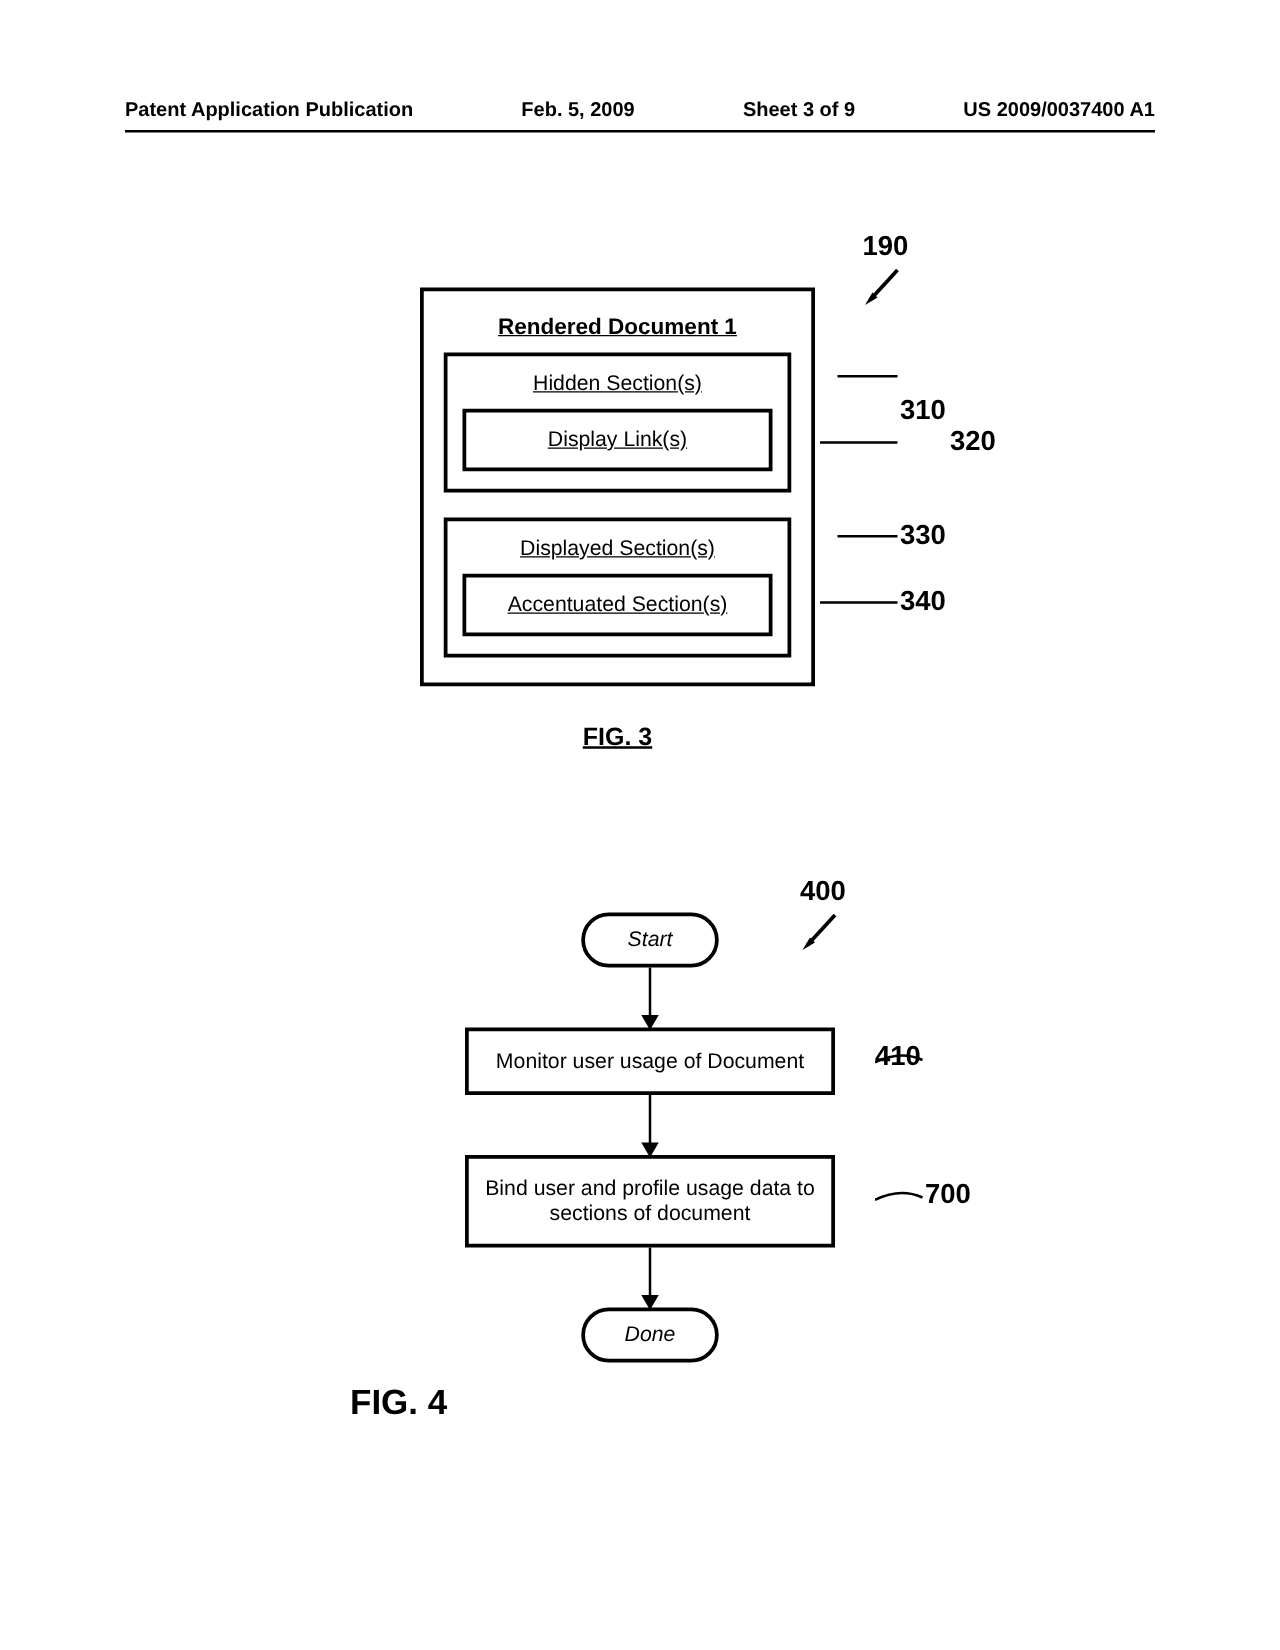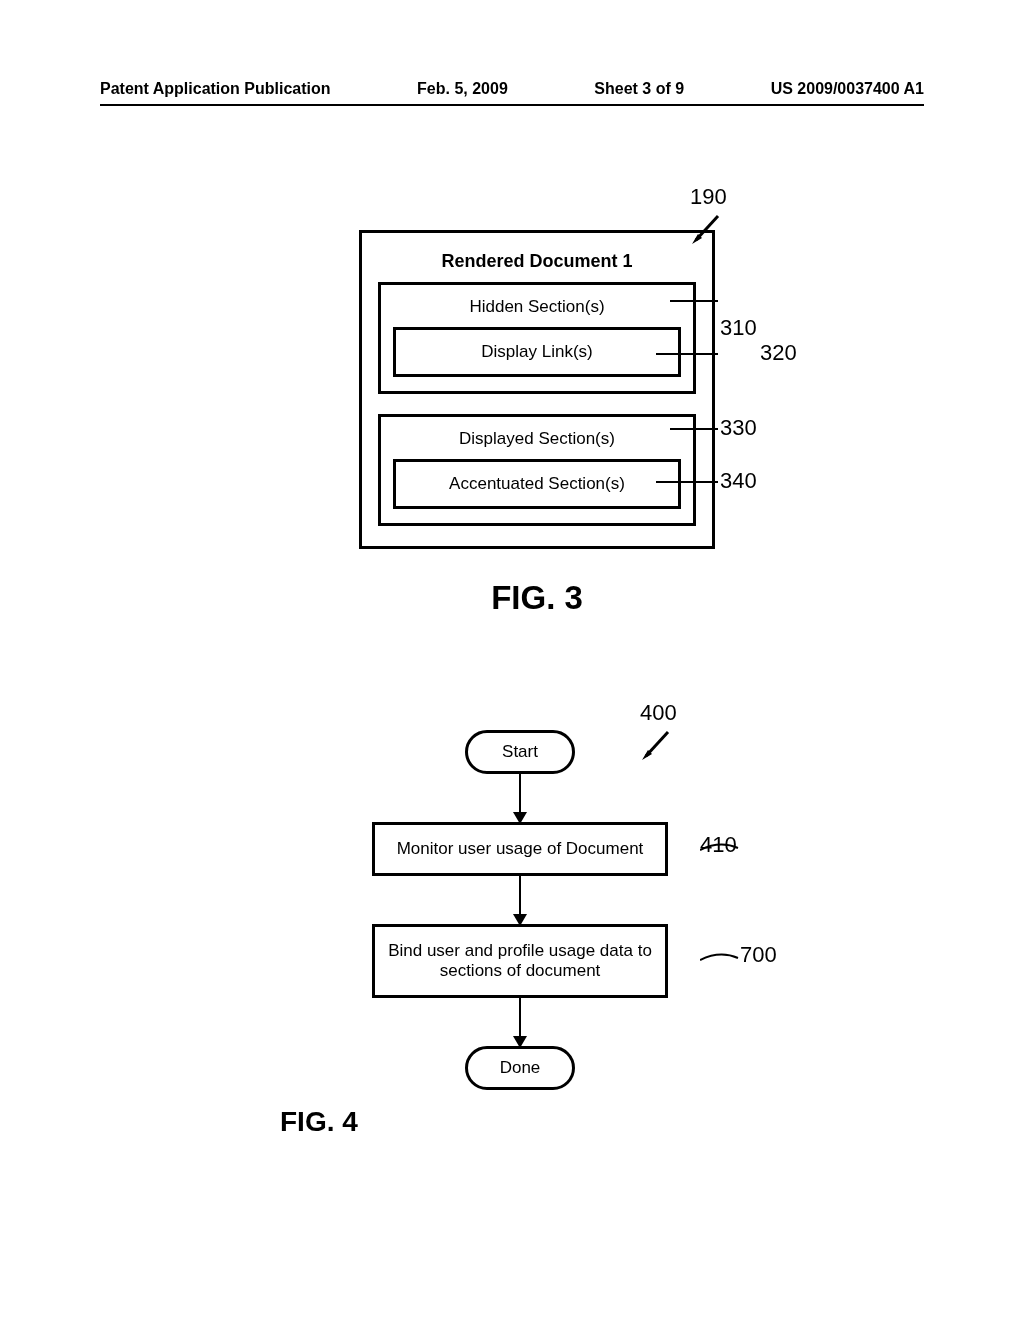--- a/index.html
+++ b/index.html
@@ -4,40 +4,40 @@
 <style>
   * { box-sizing: border-box; margin: 0; padding: 0; }
   html, body { width: 1024px; height: 1320px; background: #fff; font-family: Arial, Helvetica, sans-serif; }
   .page { position: relative; width: 1024px; height: 1320px; }
 
   .header-row { position: absolute; top: 80px; left: 100px; right: 100px; display: flex; justify-content: space-between; font-size: 16px; font-weight: bold; text-align: right; }
   .header-row span { white-space: nowrap; }
   .rule { position: absolute; top: 104px; left: 100px; right: 100px; height: 2px; background: #000; }
 
   
-  .fig3 { position: absolute; top: 230px; left: 359px; width: 356px; }
+  .fig3 { position: absolute; top: 230px; left: 336px; width: 316px; text-decoration: underline; }
   .outer-box { border: 3px solid #000; padding: 18px 16px 20px 16px; }
   .outer-title { text-align: center; font-weight: bold; font-size: 18px; margin-bottom: 10px; }
   .section-box { border: 3px solid #000; padding: 12px 12px 14px 12px; margin-bottom: 20px; }
   .section-box:last-child { margin-bottom: 0; }
   .section-title { text-align: center; font-size: 17px; margin-bottom: 10px; }
   .inner-box { border: 3px solid #000; padding: 12px 8px; text-align: center; font-size: 17px; }
-  .fig-label { text-align: center; font-size: 33px; font-weight: bold; margin-top: 30px; }
+  .fig-label { text-align: center; font-size: 20px; font-weight: bold; margin-top: 30px; }
 
-  .ref { position: absolute; font-size: 22px; }
+  .ref { position: absolute; font-size: 22px; font-weight: bold; }
   .lead { position: absolute; background: #000; height: 2px; }
 
   
   .ne-arrow { position: absolute; width: 40px; height: 40px; }
   .ne-arrow svg { width: 100%; height: 100%; }
 
   
   .fig4 { position: absolute; top: 730px; left: 280px; width: 480px; }
   .flow { position: relative; width: 100%; }
-  .term { width: 110px; height: 44px; border: 3px solid #000; border-radius: 22px; margin: 0 auto; display: flex; align-items: center; justify-content: center; font-size: 17px; }
+  .term { width: 110px; height: 44px; border: 3px solid #000; border-radius: 22px; margin: 0 auto; display: flex; align-items: center; justify-content: center; font-size: 17px; font-style: italic; }
   .proc { width: 296px; border: 3px solid #000; margin: 0 auto; padding: 14px 10px; text-align: center; font-size: 17px; }
   .arrow-down { width: 2px; height: 48px; background: #000; margin: 0 auto; position: relative; }
   .arrow-down::after { content: ""; position: absolute; bottom: -2px; left: -6px; width: 0; height: 0; border-left: 7px solid transparent; border-right: 7px solid transparent; border-top: 12px solid #000; }
   .fig4-label { text-align: left; font-size: 28px; font-weight: bold; margin-top: 16px; }
 
   .lead-curve { position: absolute; }
   .lead-curve svg { display: block; }
 </style>
 </head>
 <body>

